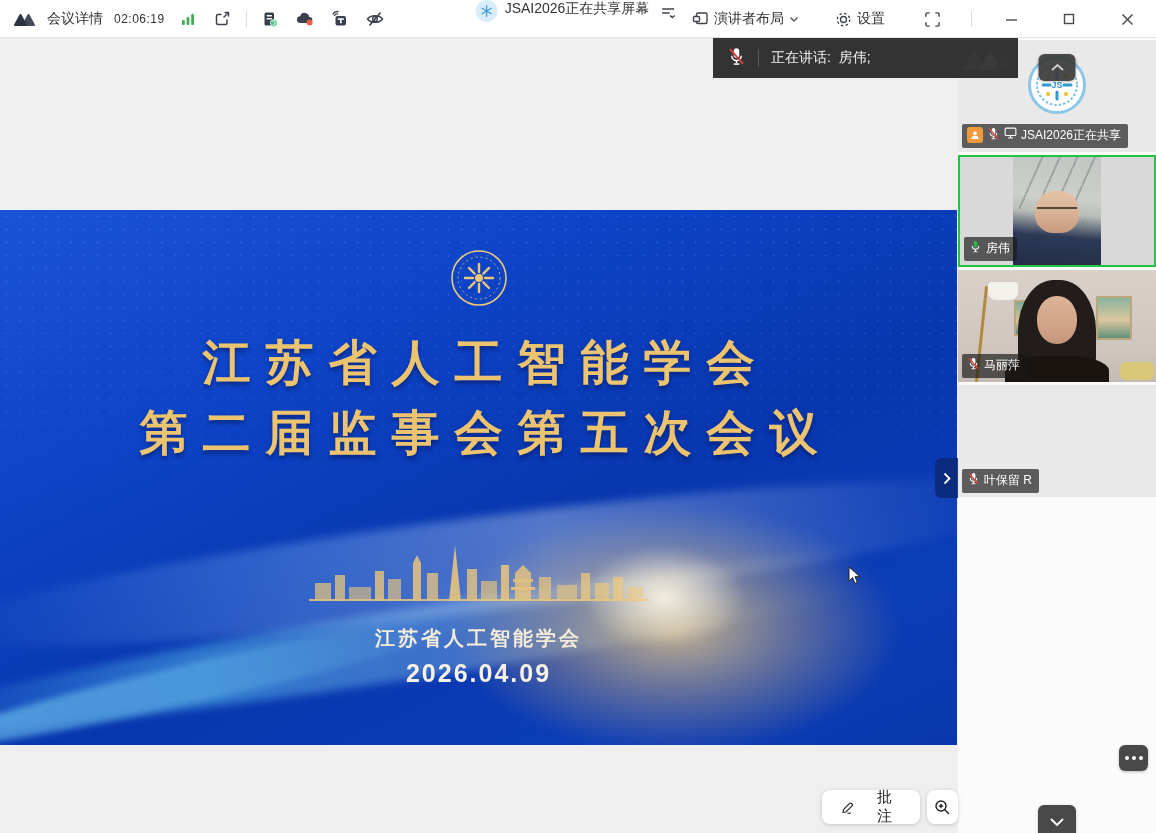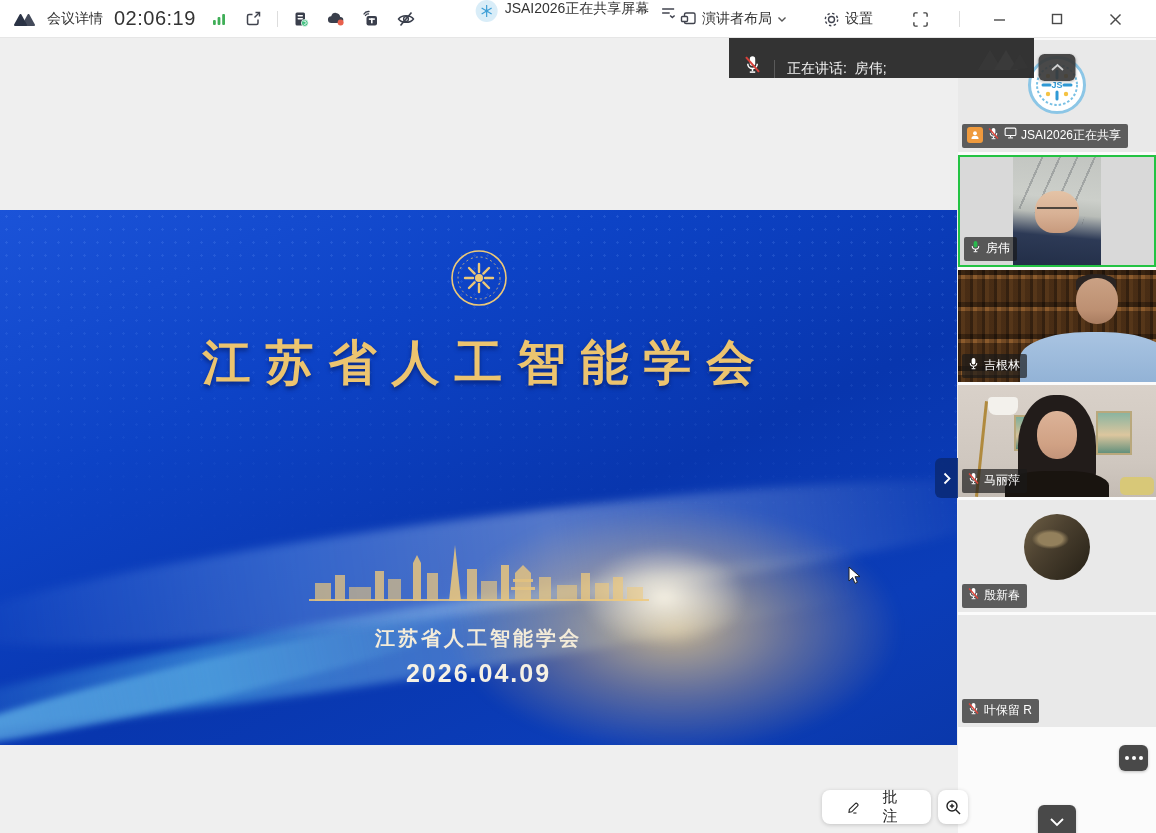--- a/index.html
+++ b/index.html
@@ -5,34 +5,34 @@
   * { margin:0; padding:0; box-sizing:border-box; }
   html,body { width:1156px; height:833px; overflow:hidden; }
   body { font-family:"Liberation Sans","DejaVu Sans",sans-serif; background:#efefef; }
   .app { position:relative; width:1156px; height:833px; background:#a16207; overflow:hidden; }
 
   
   .titlebar { position:absolute; top:0; left:0; width:1156px; height:38px; background:#ffffff;
               border-bottom:1px solid #e6e6e6; display:flex; align-items:center; z-index:40; }
   .tb-left { display:flex; align-items:center; gap:11px; padding-left:12px; }
   .tb-text { font-size:14px; color:#333; }
-  .tb-timer { font-size:20px; color:#333; letter-spacing:.5px; }
+  .tb-timer { font-size:12px; color:#333; letter-spacing:.5px; }
   .tb-divider { width:1px; height:16px; background:#ddd; }
   .tb-ic { display:flex; align-items:center; justify-content:center; width:24px; height:24px; cursor:default; }
   .tb-center { position:absolute; left:50%; top:0; transform:translateX(-50%); height:38px;
                display:flex; gap:7px; }
   .share-avatar { width:22px; height:22px; border-radius:50%; background:#d9edf8; display:flex;
                   align-items:center; justify-content:center; }
-  .tb-right { position:absolute; right:0; top:0; height:38px; display:flex; align-items:center; gap:20px; padding-right:22px; }
+  .tb-right { position:absolute; right:0; top:0; height:38px; display:flex; align-items:center; gap:20px; padding-right:10px; }
   .tb-btn { display:flex; align-items:center; gap:5px; padding:0 8px; height:38px; font-size:14px; color:#333; cursor:pointer; }
   .win-btn { width:38px; height:38px; display:flex; align-items:center; justify-content:center; cursor:pointer; }
 
   
   .toast { position:absolute; left:713px; top:38px; width:305px; height:40px; background:rgba(43,43,43,.96);
-           display:flex; align-items:flex-end; z-index:60; overflow:hidden;margin-left:16px; }
+           display:flex; align-items:center; z-index:60; overflow:hidden; }
   .toast-mic { margin-left:14px; }
   .toast-div { width:1px; height:18px; background:#5a5a5a; margin:0 12px; }
   .toast-text { font-size:14px; color:#f2f2f2; white-space:nowrap; }
   .toast-wm { position:absolute; right:6px; top:4px; opacity:.55; }
 
   
   .main { position:absolute; left:0; top:38px; width:958px; height:795px; background:#efefef; }
   .slide { position:absolute; left:0; top:172px; width:957px; height:535px; overflow:hidden;
            background:linear-gradient(155deg,#1b53d8 0%,#0d43c6 30%,#0836ae 58%,#0b3db8 82%,#0a38ab 100%); }
   .dots { position:absolute; inset:0;
@@ -62,21 +62,21 @@
   .slide-footer { position:absolute; left:0; top:415px; width:100%; text-align:center; }
   .footer-org { font-size:20px; font-weight:700; color:#f4ecd9; letter-spacing:3px; }
   .footer-date { font-size:25px; font-weight:700; color:#f6f1e4; letter-spacing:2px; margin-top:7px; }
   .cursor { position:absolute; left:848px; top:356px; z-index:5; }
 
   .collapse-handle { position:absolute; left:935px; top:420px; width:23px; height:40px;
                      background:rgba(10,42,120,.9); border-radius:6px 0 0 6px; display:flex;
                      align-items:center; justify-content:center; cursor:pointer; z-index:6; }
 
   .annotate-bar { position:absolute; left:822px; top:752px; display:flex; gap:7px; z-index:7; }
-  .annotate-btn { height:34px; padding:0 25px; background:#fff; border-radius:8px;
+  .annotate-btn { height:34px; padding:0 19px; background:#fff; border-radius:8px;
                   box-shadow:0 1px 4px rgba(0,0,0,.18); display:flex; align-items:center; gap:22px;
                   font-size:15px; color:#222; cursor:pointer; }
   .zoom-btn { width:35px; height:34px; background:#fff; border-radius:8px; box-shadow:0 1px 4px rgba(0,0,0,.18);
               display:flex; align-items:center; justify-content:center; cursor:pointer; }
 
   
   .sidebar { position:absolute; right:0; top:38px; width:198px; height:795px; background:#fbfbfb; overflow:hidden; }
   .tiles { display:flex; flex-direction:column; gap:3px; padding-top:2px; }
   .tile { position:relative; width:198px; height:112px; background:#e9e9e9; overflow:hidden; cursor:pointer; flex:none; }
   .tile.speaking { border:2px solid #23c343; }
@@ -293,20 +293,21 @@
               <line x1="34.4" y1="34.4" x2="40" y2="40"></line>
             <line x1="40" y1="20" x2="34.4" y2="25.6"></line>
               <line x1="25.6" y1="34.4" x2="20" y2="40"></line>
           </g>
           <circle cx="30" cy="30" r="4" fill="#ecc878" stroke="none"></circle>
         </svg>
       </div>
 
       <div class="slide-titles">
         <div class="slide-line">江苏省人工智能学会</div>
+        <div class="slide-line">第二届监事会第五次会议</div>
       </div>
 
       <div class="skyline">
         <svg width="340" height="58" viewBox="0 0 340 58" fill="#f0c97a">
           <rect x="6" y="40" width="16" height="18" opacity=".75"></rect>
           <rect x="26" y="32" width="10" height="26" opacity=".8"></rect>
           <rect x="40" y="44" width="22" height="14" opacity=".65"></rect>
           <rect x="66" y="28" width="9" height="30" opacity=".85"></rect>
           <rect x="79" y="36" width="13" height="22" opacity=".7"></rect>
           <polygon points="104,58 104,20 108,12 112,20 112,58" opacity=".9"></polygon>
@@ -422,37 +423,20 @@
           <svg width="13" height="13" viewBox="0 0 14 14">
               <rect x="5" y="1" width="4" height="7" rx="2" fill="#2bb84f"></rect>
               <path d="M3.5 6.5 a3.5 3.5 0 0 0 7 0" fill="none" stroke="#fff" stroke-width="1.1"></path>
               <line x1="7" y1="10" x2="7" y2="12" stroke="#fff" stroke-width="1.1"></line>
               <line x1="5" y1="12.6" x2="9" y2="12.6" stroke="#fff" stroke-width="1.1"></line>
             </svg>
           <span class="pname">房伟</span>
         </div>
       </div>
 
-      <div class="tile">
-        <div class="vid-ji">
-          <div class="ji-books"></div>
-          <div class="ji-hair"></div>
-          <div class="ji-head"></div>
-          <div class="ji-body"></div>
-        </div>
-        <div class="nameplate">
-          <svg width="13" height="13" viewBox="0 0 14 14">
-              <rect x="5" y="1" width="4" height="7" rx="2" fill="#fff"></rect>
-              <path d="M3.5 6.5 a3.5 3.5 0 0 0 7 0" fill="none" stroke="#fff" stroke-width="1.1"></path>
-              <line x1="7" y1="10" x2="7" y2="12" stroke="#fff" stroke-width="1.1"></line>
-              <line x1="5" y1="12.6" x2="9" y2="12.6" stroke="#fff" stroke-width="1.1"></line>
-            </svg>
-          <span class="pname">吉根林</span>
-        </div>
-      </div>
 
       <div class="tile">
         <div class="vid-ma">
           <div class="ma-lamp-pole"></div>
           <div class="ma-lamp-shade"></div>
           <div class="ma-paint1"></div>
           <div class="ma-paint2"></div>
           <div class="ma-pillow"></div>
           <div class="ma-hair"></div>
           <div class="ma-face"></div>
@@ -463,33 +447,20 @@
               <rect x="5" y="1" width="4" height="7" rx="2" fill="#fff"></rect>
               <path d="M3.5 6.5 a3.5 3.5 0 0 0 7 0" fill="none" stroke="#fff" stroke-width="1.1"></path>
               <line x1="7" y1="10" x2="7" y2="12" stroke="#fff" stroke-width="1.1"></line>
               <line x1="5" y1="12.6" x2="9" y2="12.6" stroke="#fff" stroke-width="1.1"></line>
               <line x1="2.2" y1="1.6" x2="11.8" y2="12.4" stroke="#e0443a" stroke-width="1.5"></line>
             </svg>
           <span class="pname">马丽萍</span>
         </div>
       </div>
 
-      <div class="tile">
-        <div class="avatar-circle av-yin"></div>
-        <div class="nameplate">
-          <svg width="13" height="13" viewBox="0 0 14 14">
-              <rect x="5" y="1" width="4" height="7" rx="2" fill="#fff"></rect>
-              <path d="M3.5 6.5 a3.5 3.5 0 0 0 7 0" fill="none" stroke="#fff" stroke-width="1.1"></path>
-              <line x1="7" y1="10" x2="7" y2="12" stroke="#fff" stroke-width="1.1"></line>
-              <line x1="5" y1="12.6" x2="9" y2="12.6" stroke="#fff" stroke-width="1.1"></line>
-              <line x1="2.2" y1="1.6" x2="11.8" y2="12.4" stroke="#e0443a" stroke-width="1.5"></line>
-            </svg>
-          <span class="pname">殷新春</span>
-        </div>
-      </div>
 
       <div class="tile">
         <div class="nameplate">
           <svg width="13" height="13" viewBox="0 0 14 14">
               <rect x="5" y="1" width="4" height="7" rx="2" fill="#fff"></rect>
               <path d="M3.5 6.5 a3.5 3.5 0 0 0 7 0" fill="none" stroke="#fff" stroke-width="1.1"></path>
               <line x1="7" y1="10" x2="7" y2="12" stroke="#fff" stroke-width="1.1"></line>
               <line x1="5" y1="12.6" x2="9" y2="12.6" stroke="#fff" stroke-width="1.1"></line>
               <line x1="2.2" y1="1.6" x2="11.8" y2="12.4" stroke="#e0443a" stroke-width="1.5"></line>
             </svg>

